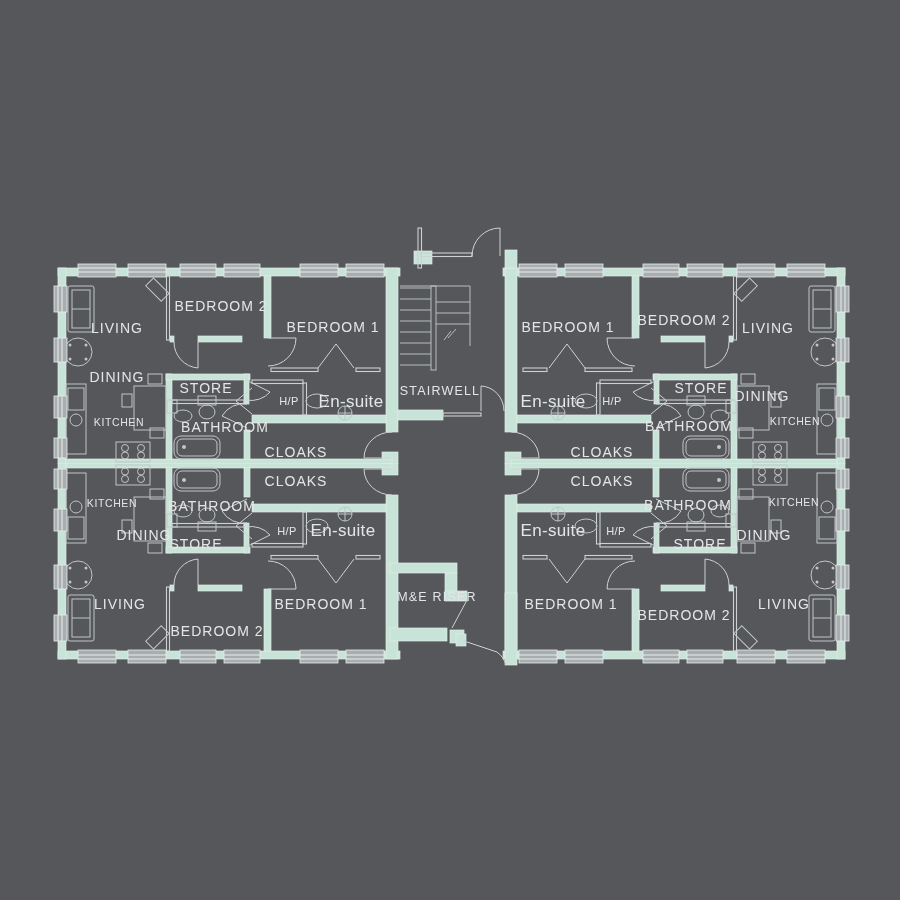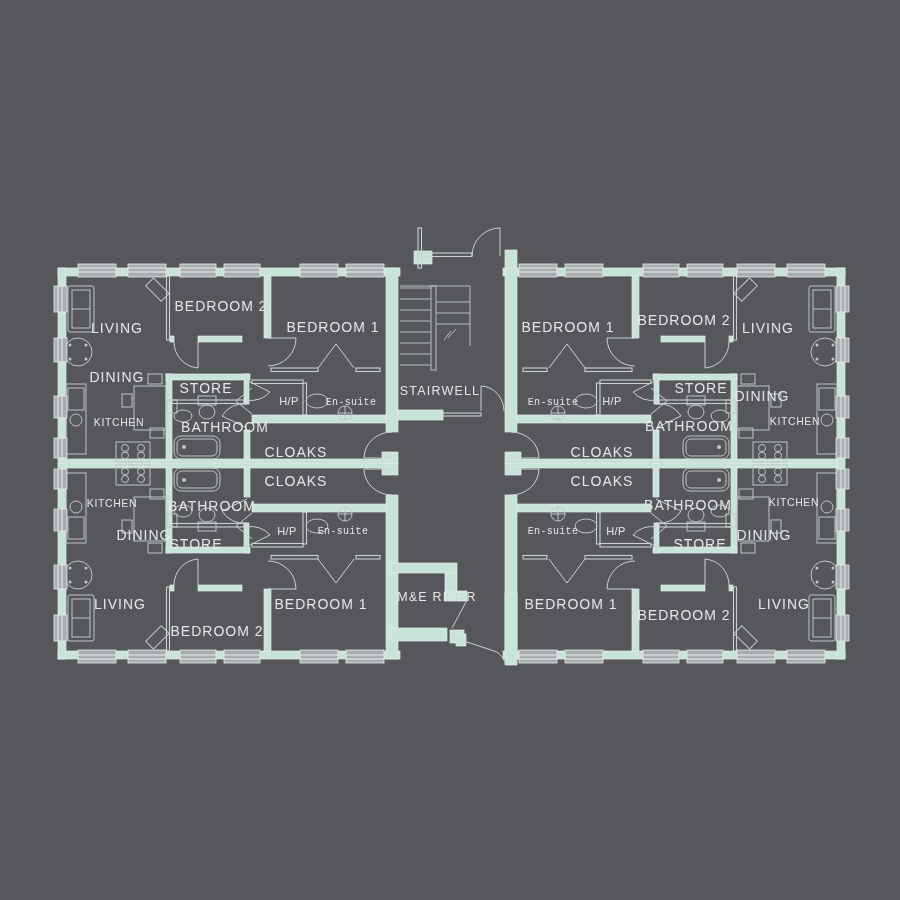--- a/index.html
+++ b/index.html
@@ -14,21 +14,21 @@
   .dline{fill:none;stroke:#ced2d2;stroke-width:1;}
   .fline{fill:none;stroke:#c2c6c8;stroke-width:1;}
   .fdot{fill:#c2c6c8;}
   .win{fill:#a8adaf;stroke:#e9edec;stroke-width:.8;}
   .winl{fill:none;stroke:#e9edec;stroke-width:1;}
   .sline{fill:none;stroke:#b9bec0;stroke-width:1;}
   .lbl{position:absolute;transform:translate(-50%,-50%);color:var(--text);
        font-size:14px;letter-spacing:1px;white-space:nowrap;}
   .lbl.s{font-size:10.5px;letter-spacing:.6px;}
   .lbl.m{font-size:11px;letter-spacing:.4px;}
-  .lbl.e{font-size:10px;letter-spacing:.3px;font-family:Liberation Mono, monospace;}
+  .lbl.e{font-size:17px;letter-spacing:.3px;}
   .lbl.c{font-size:12.5px;letter-spacing:1.2px;}
 </style>
 </head>
 <body>
 
 <div id="stage">
 
 <svg width="900" height="900" viewBox="0 0 900 900">
   <defs>
     <g id="q">

